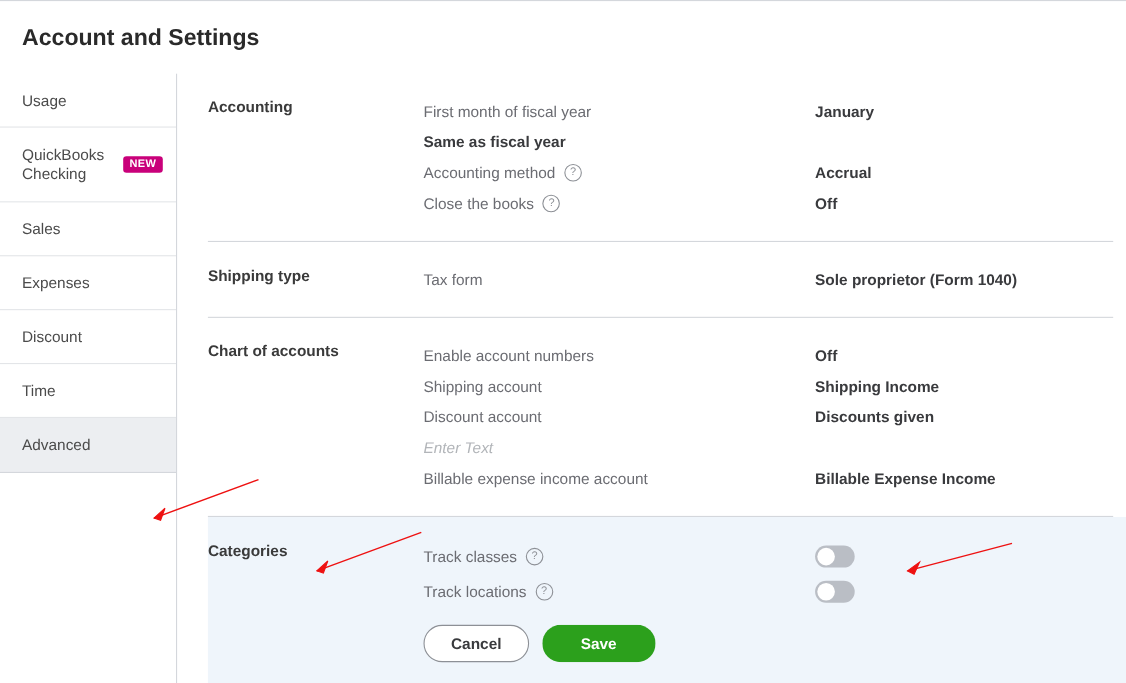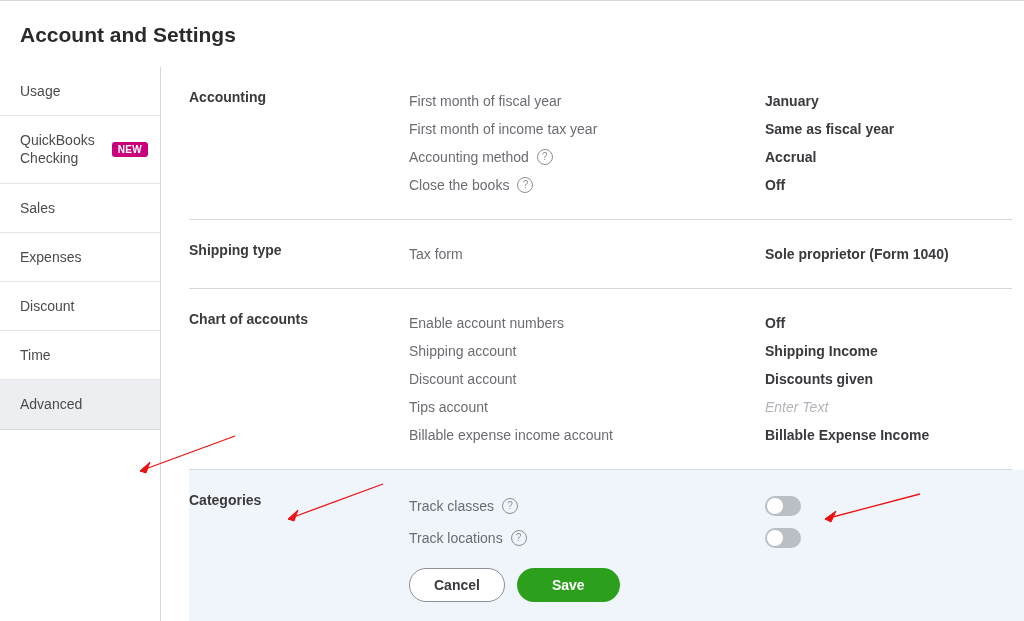--- a/index.html
+++ b/index.html
@@ -53,21 +53,20 @@
     }
     .main {
       flex: 1;
       padding-left: 28px;
     }
     .section {
       display: flex;
       border-bottom: 1px solid #d4d7dc;
       padding: 20px 8px 20px 0;
       margin-right: 12px;
-      gap: 24px;
     }
     .section-head {
       width: 196px;
       flex-shrink: 0;
       font-size: 14px;
       font-weight: 700;
       color: #3a3a3a;
       padding-top: 2px;
     }
     .section-body {
@@ -205,23 +204,20 @@
       <div class="section">
         <div class="section-head">Accounting</div>
         <div class="section-body">
           <div class="row">
             <div class="row-label">
                 <span>First month of fiscal year</span>
               </div>
             <div class="row-value">January</div>
           </div>
           <div class="row">
-            <div class="row-label">
-                <span>First month of income tax year</span>
-              </div>
             <div class="row-value">Same as fiscal year</div>
           </div>
           <div class="row">
             <div class="row-label">
               <span>Accounting method</span>
               <span class="help-icon">?</span>
             </div>
             <div class="row-value">Accrual</div>
           </div>
           <div class="row">
@@ -261,23 +257,20 @@
               </div>
             <div class="row-value">Shipping Income</div>
           </div>
           <div class="row">
             <div class="row-label">
                 <span>Discount account</span>
               </div>
             <div class="row-value">Discounts given</div>
           </div>
           <div class="row">
-            <div class="row-label">
-                <span>Tips account</span>
-              </div>
             <div class="row-value placeholder">Enter Text</div>
           </div>
           <div class="row">
             <div class="row-label">
                 <span>Billable expense income account</span>
               </div>
             <div class="row-value">Billable Expense Income</div>
           </div>
         </div>
       </div>

